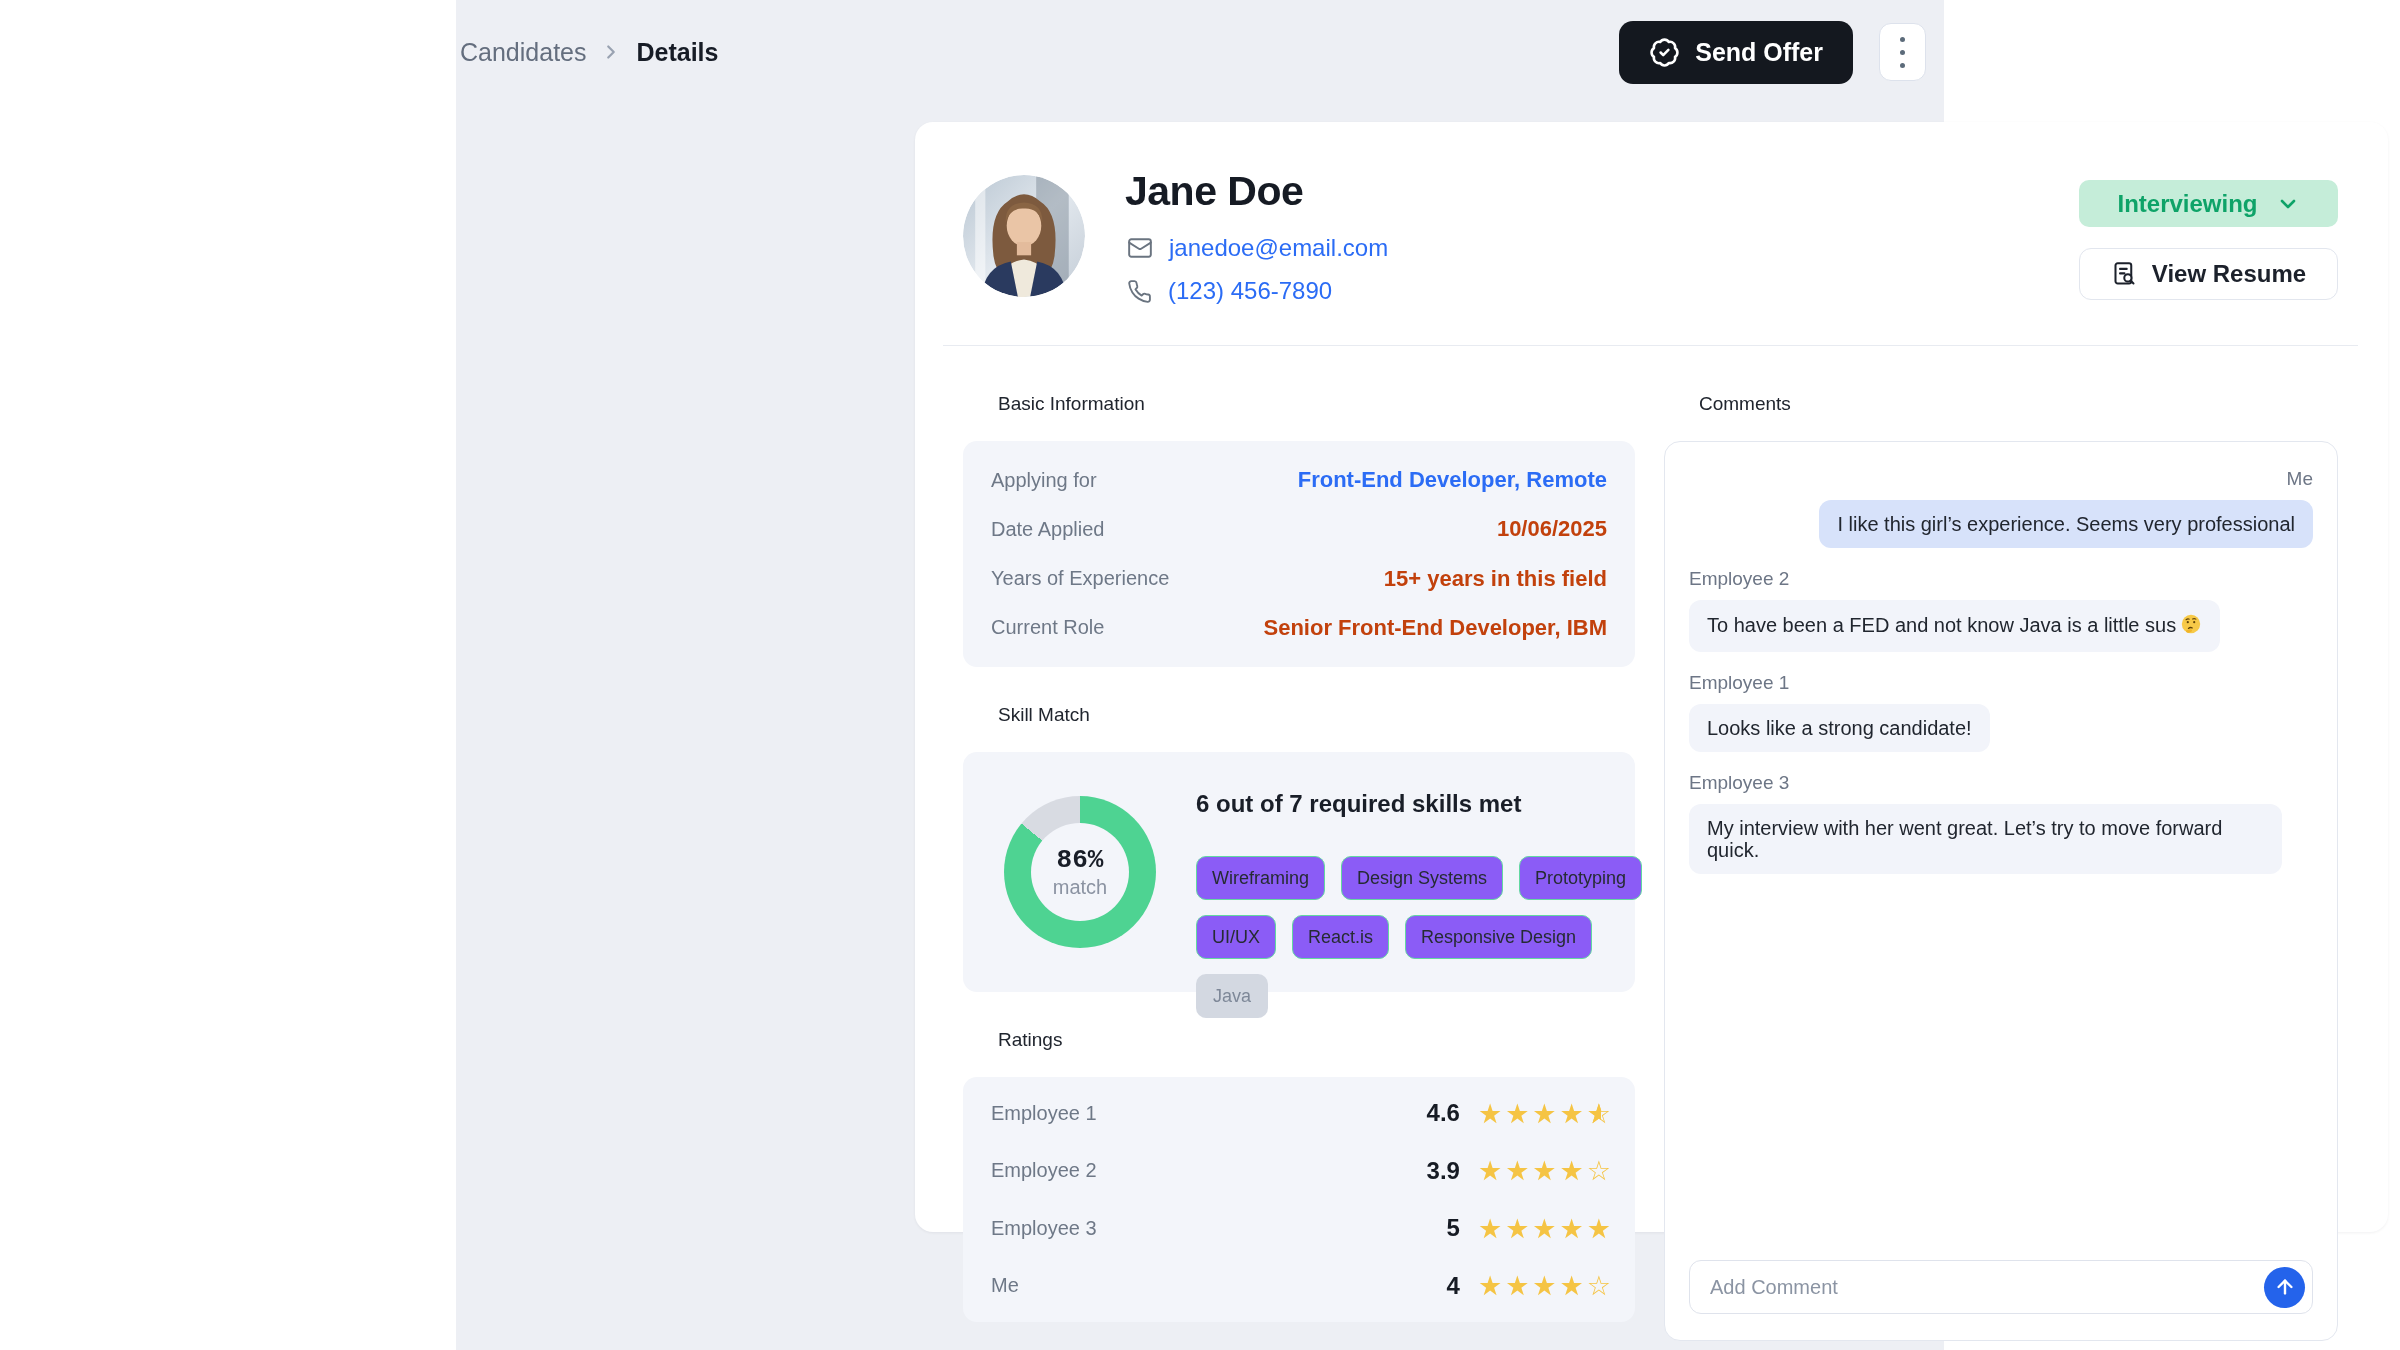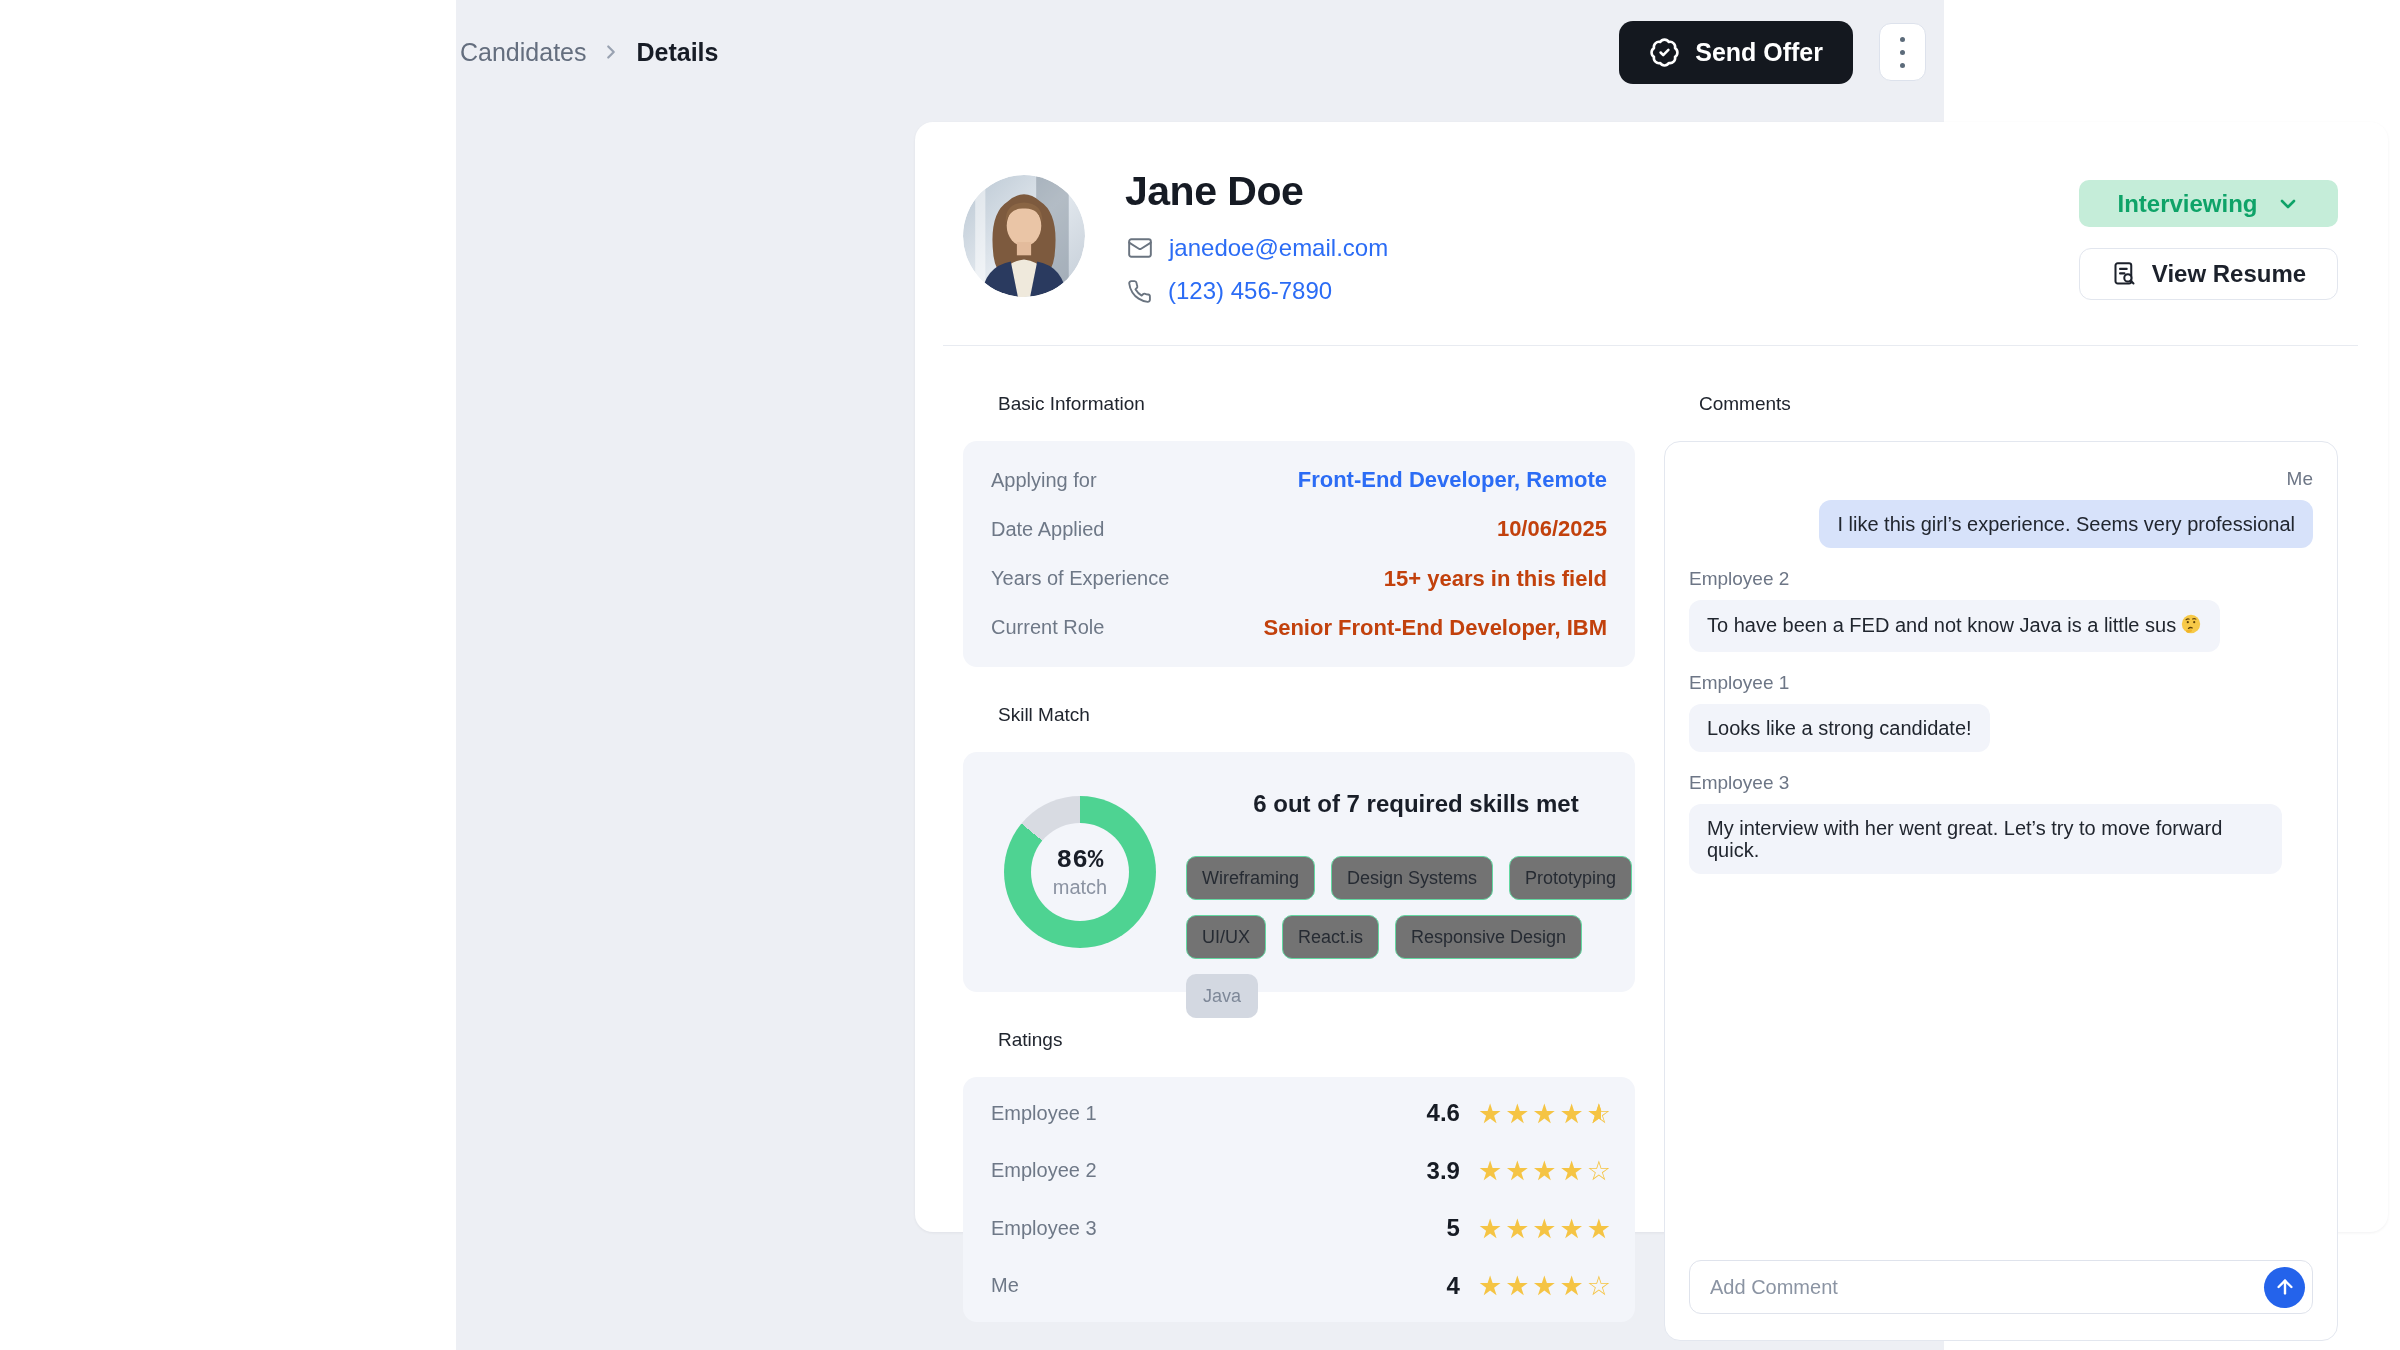--- a/index.html
+++ b/index.html
@@ -61,24 +61,24 @@
   .info-row{display:flex;justify-content:space-between;align-items:center;}
   .info-label{font-size:20px;color:var(--label-gray);}
   .info-value{font-size:22px;font-weight:700;color:#c2410c;}
   .info-value.link{color:var(--accent-blue);cursor:pointer;}
 
   .skill-card{height:240px;background:var(--inner-card);border-radius:14px;position:relative;}
   .donut{position:absolute;left:41px;top:44px;width:152px;height:152px;border-radius:50%;}
   .donut-hole{position:absolute;inset:27px;border-radius:50%;background:var(--inner-card);display:flex;flex-direction:column;align-items:center;justify-content:center;}
   .donut-pct{font-size:26px;font-weight:700;color:#191e28;font-family:Liberation Mono, monospace;}
   .donut-match{font-size:20px;color:#8b93a2;margin-top:1px;}
-  .skill-right{position:absolute;left:223px;top:38px;width:460px;text-align:center;}
+  .skill-right{position:absolute;left:233px;top:38px;width:460px;}
   .skill-title{font-size:24px;font-weight:700;color:#191e28;}
   .chips{margin-top:38px;display:flex;flex-wrap:wrap;gap:15px 16px;width:452px;}
-  .chip{height:44px;display:flex;align-items:center;padding:0 15px;border-radius:10px;font-size:18px;color:#262b33;background:#737373;border:1.5px solid var(--chip-green);}
+  .chip{height:44px;display:flex;align-items:center;padding:0 15px;border-radius:10px;font-size:18px;color:#262b33;background:#8b5cf6;border:1.5px solid var(--chip-green);}
   .chip.missing{background:#d3d8e1;border:none;color:#7e8898;padding:0 17px;}
 
   .ratings-card{height:245px;background:var(--inner-card);border-radius:14px;padding:22px 24px 22px 28px;display:flex;flex-direction:column;justify-content:space-between;}
   .rating-row{display:flex;align-items:center;}
   .rating-name{font-size:20px;color:var(--label-gray);flex:1;}
   .rating-value{font-size:24px;font-weight:700;color:#161b24;margin-right:18px;}
   .stars{display:flex;gap:3px;font-size:27px;line-height:1;color:var(--star-yellow);font-family:"DejaVu Sans",sans-serif;}
   .star{display:inline-block;}
   .star.half{position:relative;}
   .star.half .fill{position:absolute;left:0;top:0;width:58%;overflow:hidden;}

